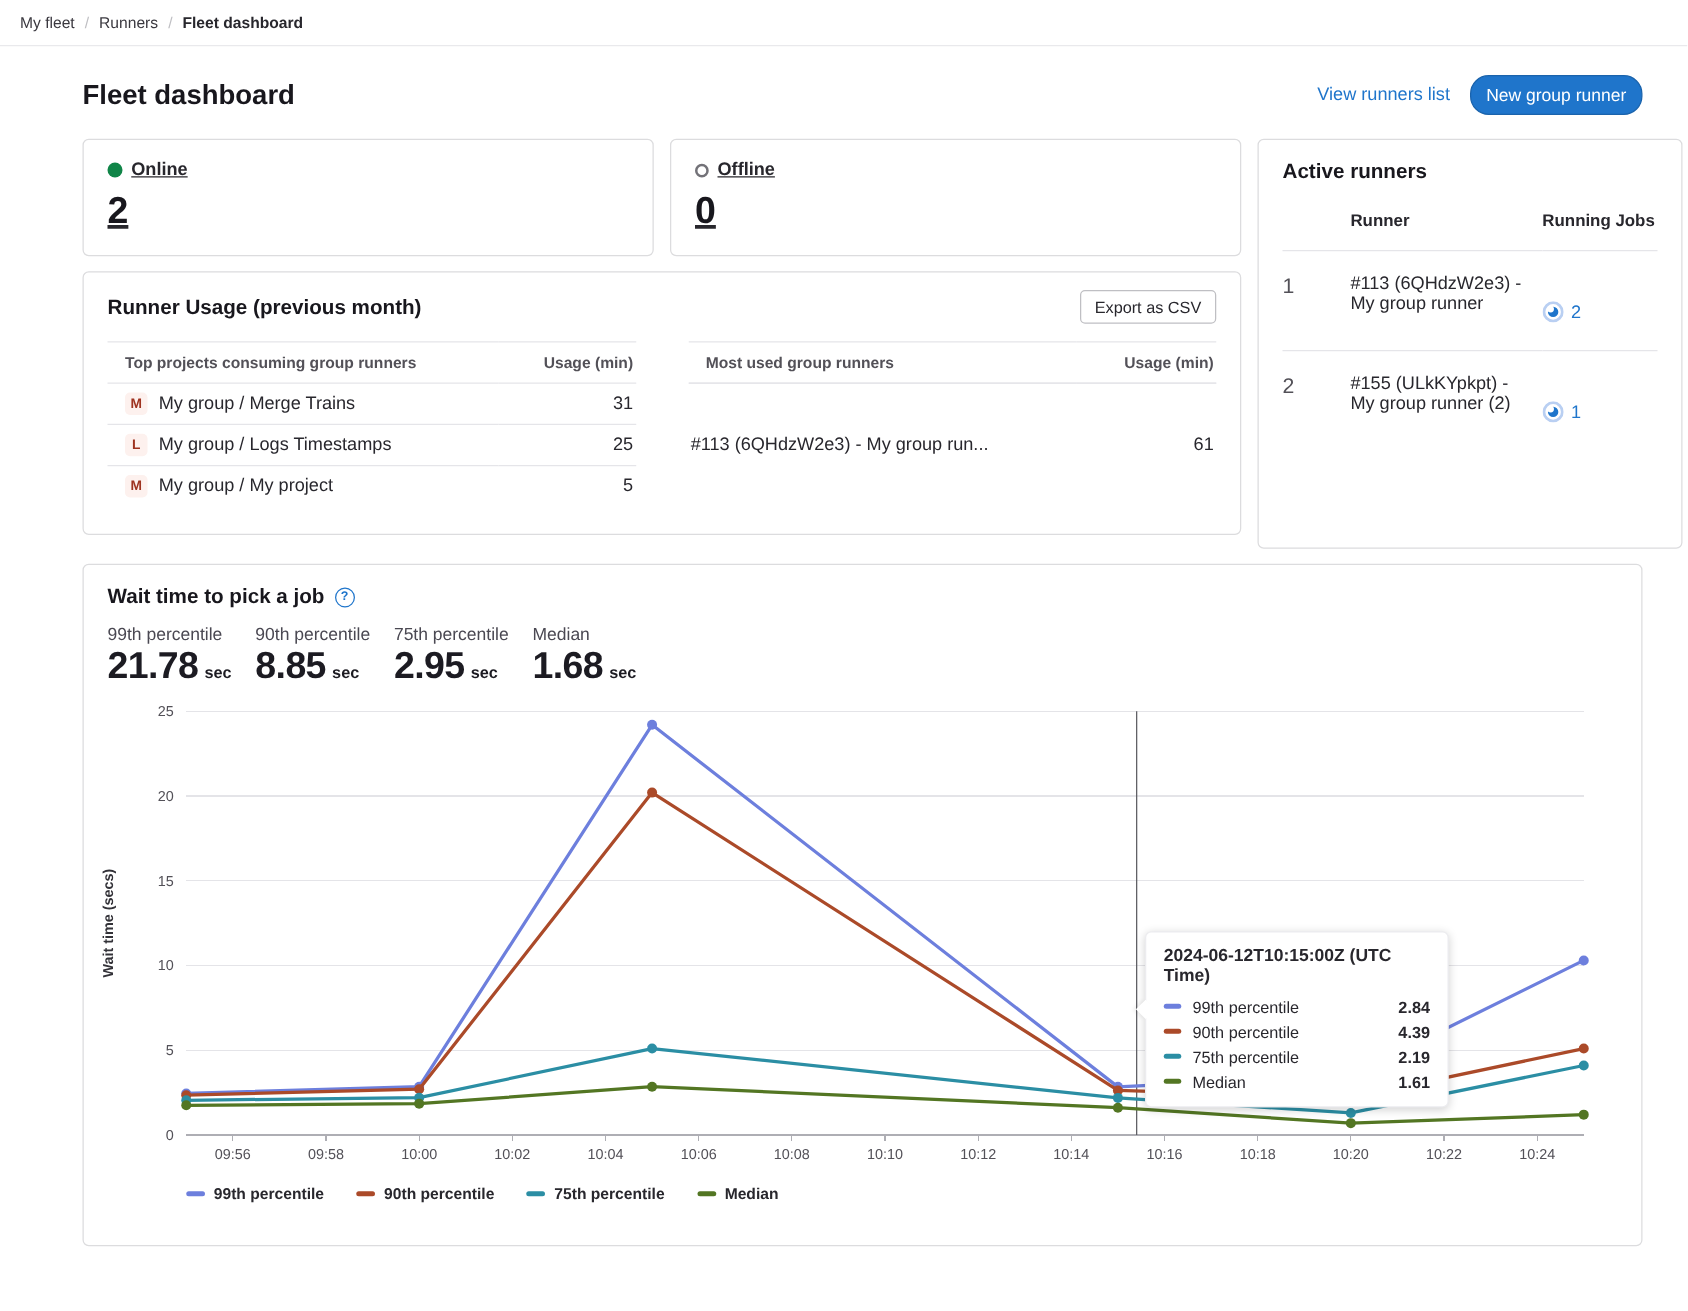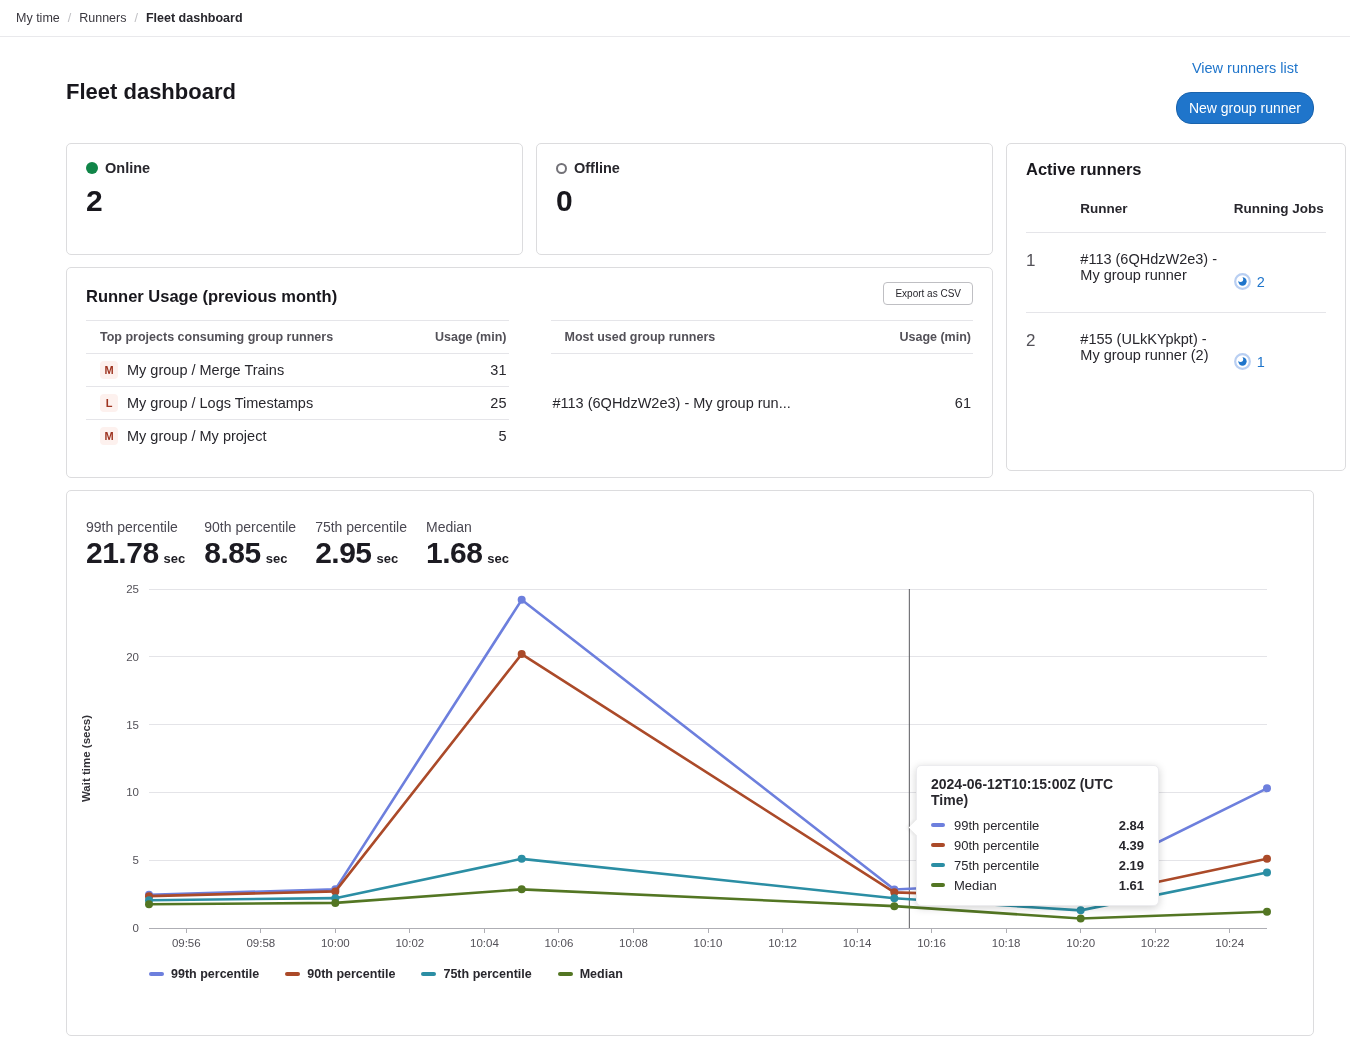--- a/index.html
+++ b/index.html
@@ -11,43 +11,43 @@
   .crumb { font-size:12.5px; color:#3a383f; display:flex; align-items:center; gap:8px; }
   .crumb a { color:#3a383f; text-decoration:none; cursor:pointer; }
   .crumb .sep { color:#bfbfc3; }
   .crumb .current { font-weight:bold; color:#28272d; }
 
   .content { padding:23px 36px 0 66px; }
 
   
   .page-header { display:flex; align-items:center; justify-content:space-between; }
   .page-header h1 { font-size:22px; font-weight:bold; color:#18171d; }
-  .header-actions { display:flex; align-items:center; gap:16px;flex-direction:column; }
+  .header-actions { display:flex; align-items:center; gap:16px; }
   .link-btn { color:#1f75cb; font-size:14.5px; text-decoration:none; cursor:pointer; }
   .btn-primary { background:#1f75cb; color:#fff; font-size:14px; font-weight:400; border:1px solid #1a63ac; border-radius:15px; padding:7px 12px; cursor:pointer; }
   .page-desc { margin-top:22px; font-size:14.5px; color:#28272d; }
 
   
   .dash-grid { display:flex; gap:13px; margin-top:19px; }
   .dash-left { width:927px; flex:none; }
   .dash-right { width:340px; flex:none; }
   .card { background:#fff; border:1px solid #dcdcde; border-radius:5px; }
 
   .stat-cards { display:flex; gap:13px; }
-  .stat-card { flex:1; height:112px; padding:16px 19px; }
+  .stat-card { flex:1; height:94px; padding:16px 19px;text-decoration:underline; }
   .stat-card .stat-head { display:flex; align-items:center; gap:7px; font-size:14.5px; font-weight:bold; color:#28272d; }
   .dot-online { width:12px; height:12px; border-radius:50%; background:#108548; }
   .dot-offline { width:11px; height:11px; border-radius:50%; background:#fff; border:2px solid #737278; }
   .stat-card .stat-value { margin-top:8px; font-size:30px; font-weight:bold; color:#18171d; }
 
   
   .usage-card { margin-top:12px; height:211px; padding:14px 19px 0 19px; }
   .usage-head { display:flex; align-items:flex-start; justify-content:space-between; }
   .usage-head h2 { font-size:16.5px; font-weight:bold; color:#18171d; padding-top:5px; }
-  .btn-default { background:#fff; border:1px solid #bfbfc3; border-radius:4px; font-size:10px; color:#28272d; padding:5px 11px; cursor:pointer; }
+  .btn-default { background:#fff; border:1px solid #bfbfc3; border-radius:4px; font-size:13px; color:#28272d; padding:5px 11px; cursor:pointer; }
   .usage-tables { display:flex; gap:42px; margin-top:14px; }
   .u-table { flex:1; border-collapse:collapse; }
   .u-table th { border-top:1px solid #e5e5e9; border-bottom:1px solid #e5e5e9; font-size:12.5px; color:#535158; font-weight:bold; text-align:left; padding:9px 2px 9px 14px; }
   .u-table th.num, .u-table td.num { text-align:right; padding-right:2px; }
   .u-table td { font-size:14.5px; color:#28272d; padding:7px 2px 7px 14px; border-bottom:1px solid #e5e5e9; }
   .u-table tr:last-child td { border-bottom:none; }
   .proj-cell { display:flex; align-items:center; gap:9px; }
   .avatar { width:18px; height:18px; border-radius:4px; background:#fdf1ee; color:#9e3320; font-size:11px; font-weight:bold; display:flex; align-items:center; justify-content:center; flex:none; }
 
   
@@ -89,21 +89,21 @@
   .chart-legend { display:flex; align-items:center; gap:26px; padding-left:82px; margin-top:7px; }
   .legend-item { display:flex; align-items:center; gap:7px; cursor:pointer; }
   .legend-swatch { width:15px; height:4.5px; border-radius:2px; }
   .legend-label { font-size:12.5px; font-weight:bold; color:#28272d; }
 </style>
 </head>
 <body>
 
 <div class="crumb-bar">
   <div class="crumb">
-    <a>My time</a>
+    <a>My fleet</a>
     <span class="sep">/</span>
     <a>Runners</a>
     <span class="sep">/</span>
     <span class="current">Fleet dashboard</span>
   </div>
 </div>
 
 <div class="content">
   <div class="page-header">
     <h1>Fleet dashboard</h1>
@@ -233,20 +233,24 @@
                 </span>
               </td>
             </tr>
           </tbody>
         </table>
       </div>
     </div>
   </div>
 
   <div class="card chart-card">
+    <div class="chart-title-row">
+      <h2>Wait time to pick a job</h2>
+      <span class="help-icon">?</span>
+    </div>
     <div class="pct-stats">
       <div class="pct-stat">
         <div class="pct-label">99th percentile</div>
         <div class="pct-value-row">
           <span class="pct-value">21.78</span>
           <span class="pct-unit">sec</span>
         </div>
       </div>
       <div class="pct-stat">
         <div class="pct-label">90th percentile</div>

